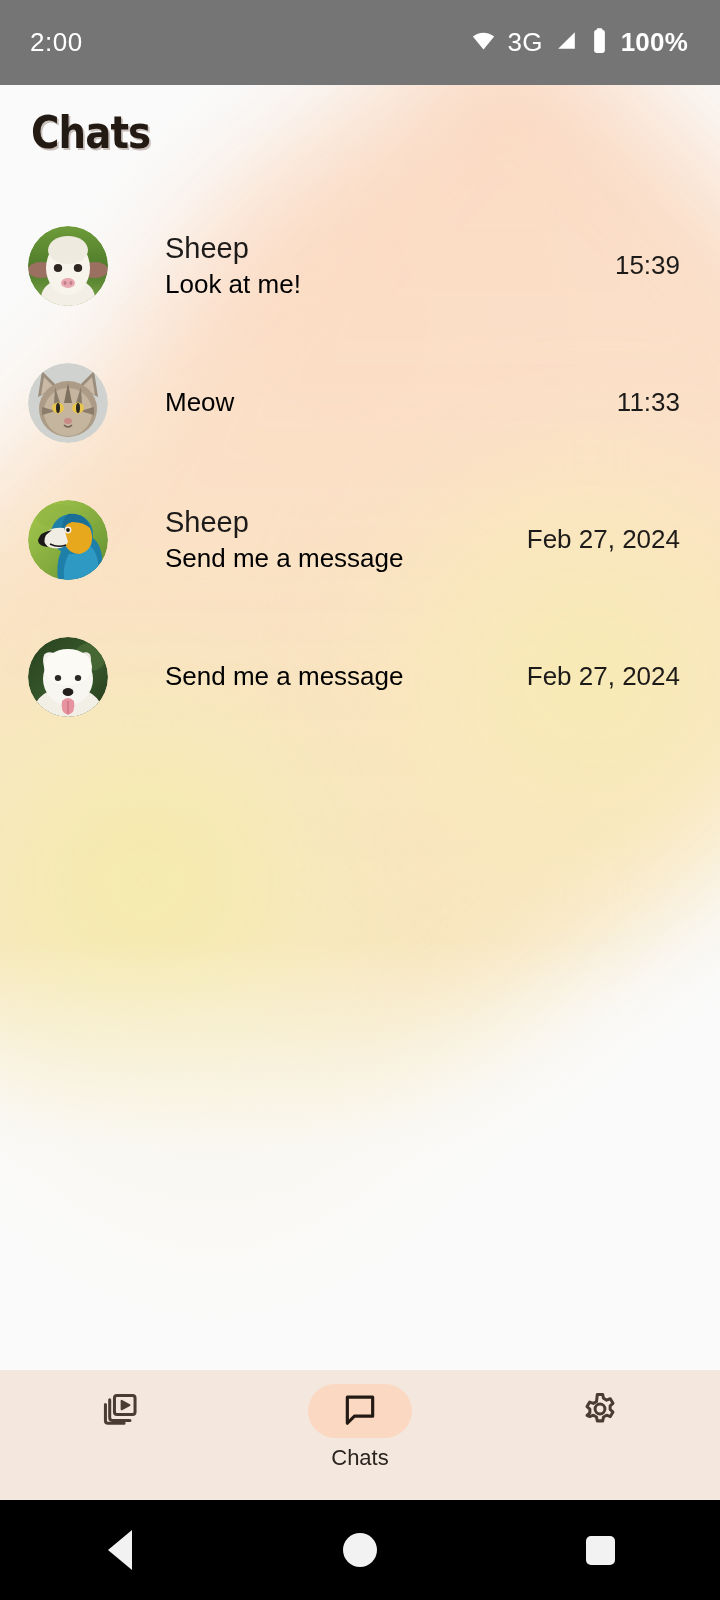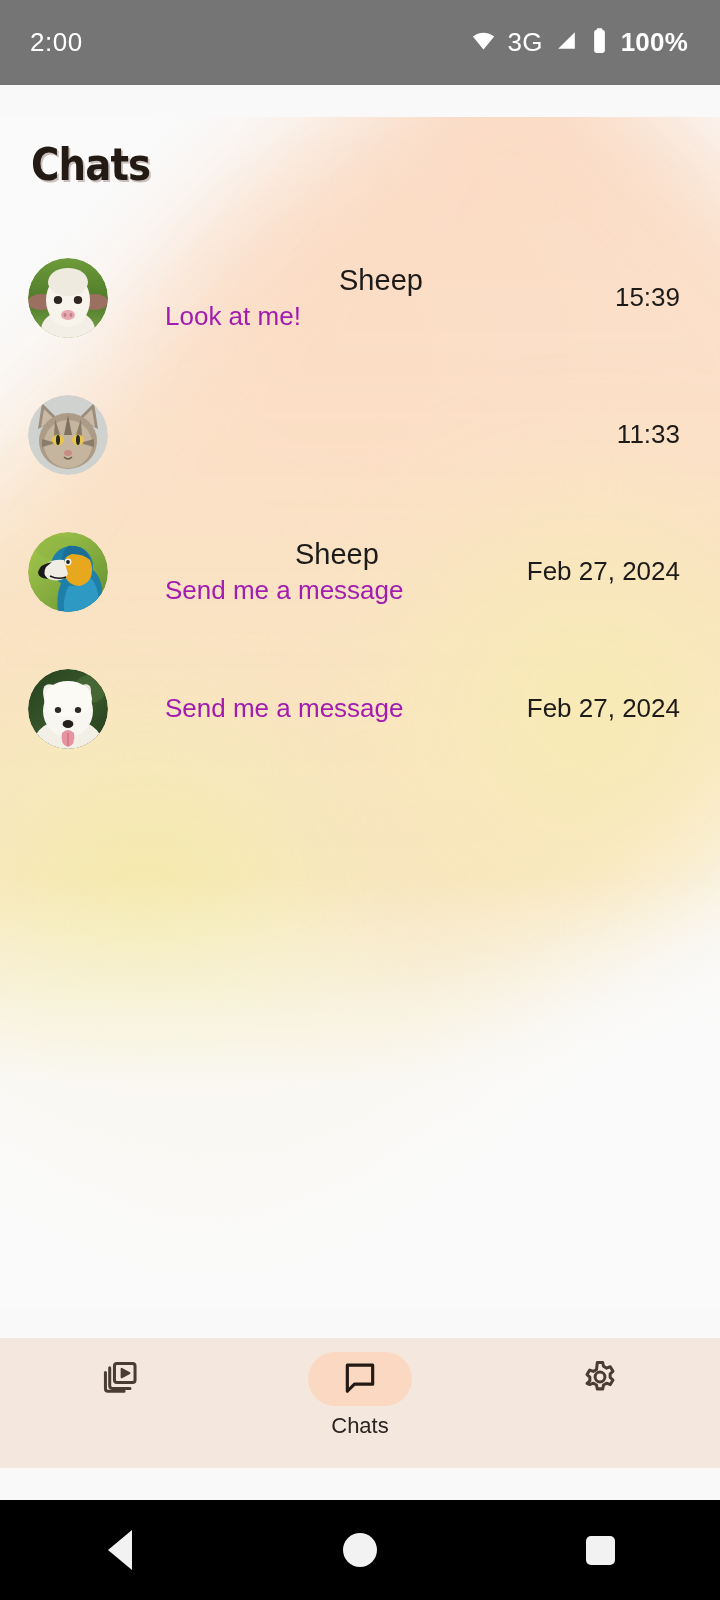--- a/index.html
+++ b/index.html
@@ -10,21 +10,20 @@
     background:#000;
     font-family:"Liberation Sans", sans-serif;
     overflow:hidden;
   }
 
   .phone {
     position:relative;
     width:720px; height:1600px;
     display:flex; flex-direction:column;
     background:#F9F9F9;
-    gap:32px;
   }
 
   
   .status-bar {
     position:relative; z-index:5;
     height:85px; flex:0 0 85px;
     background:#757575;
     display:flex; align-items:center; justify-content:space-between;
     padding:0 32px 0 30px;
     color:#FFFFFF;
@@ -136,25 +135,24 @@
     justify-content:center;
     gap:7px;
   }
   .chat-name {
     font-size:29px;
     color:#1C1B1A;
     line-height:1.05;
     white-space:nowrap;
     overflow:hidden;
     text-overflow:ellipsis;
-    text-align:center;
   }
   .chat-preview {
     font-size:26px;
-    color:#a21caf;
+    color:#000000;
     line-height:1.05;
     white-space:nowrap;
     overflow:hidden;
     text-overflow:ellipsis;
   }
   .chat-time {
     flex:0 0 auto;
     margin-left:18px;
     font-size:26px;
     color:#1D1B19;
@@ -310,20 +308,21 @@
                 <ellipse cx="30" cy="45" rx="6" ry="5.4" fill="#E8C54E"></ellipse>
                 <ellipse cx="50" cy="45" rx="6" ry="5.4" fill="#E8C54E"></ellipse>
                 <ellipse cx="30" cy="45" rx="2" ry="5" fill="#2B2A22"></ellipse>
                 <ellipse cx="50" cy="45" rx="2" ry="5" fill="#2B2A22"></ellipse>
                 <ellipse cx="40" cy="58" rx="4" ry="3" fill="#C98B86"></ellipse>
                 <path d="M36 62 Q40 66 44 62" stroke="#6E5F50" stroke-width="1.6" fill="none"></path>
               </g>
             </svg>
           </div>
           <div class="chat-text">
+            <div class="chat-preview">Meow</div>
           </div>
           <div class="chat-time">11:33</div>
         </div>
 
         <div class="chat-row">
           <div class="avatar">
             <svg viewBox="0 0 80 80">
               <defs>
                 <clipPath id="cp">
                     <circle cx="40" cy="40" r="40"></circle>

